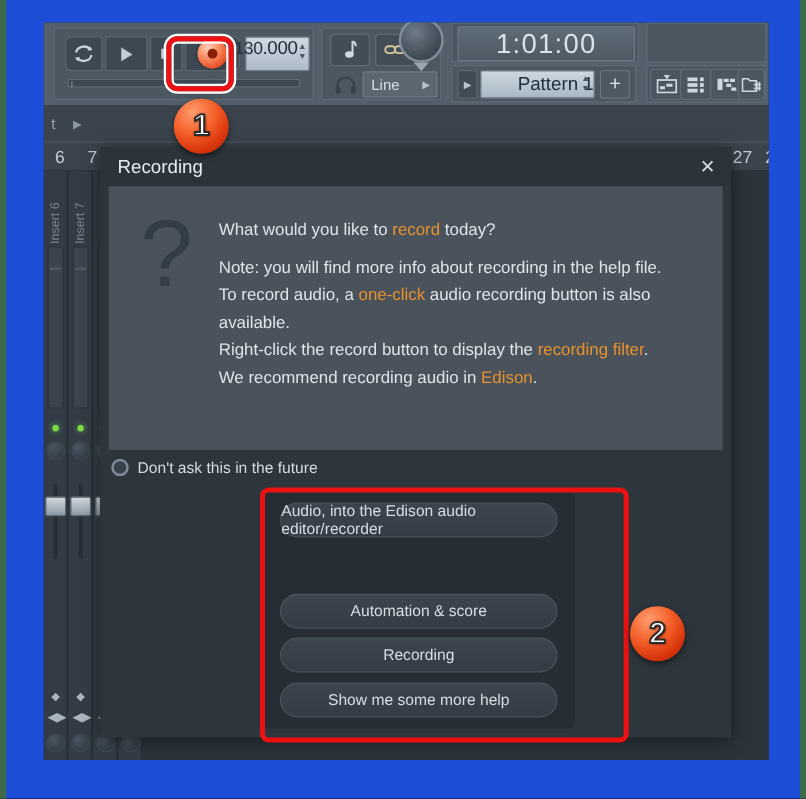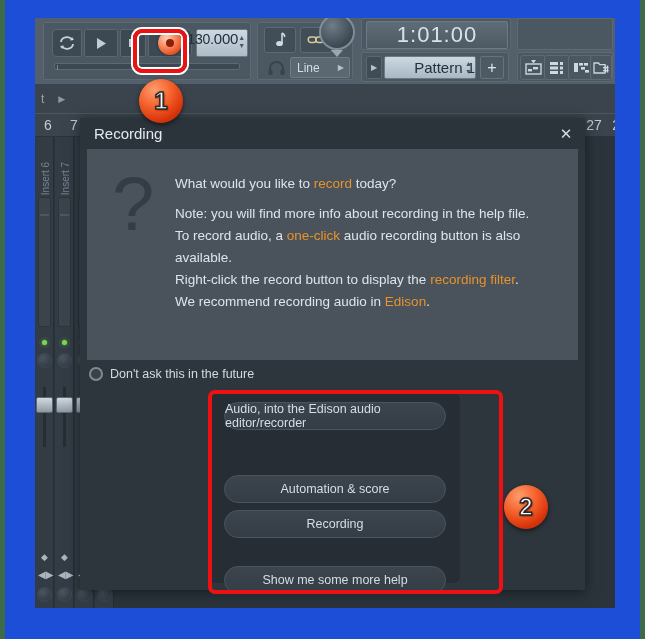--- a/index.html
+++ b/index.html
@@ -575,21 +575,21 @@
 
     <div class="dontask">
       <span class="radio"></span>
       <span class="lbl">Don't ask this in the future</span>
     </div>
 
     <div class="btn-area">
         <div class="dlg-btn" style="top: 9px;">Audio, into the Edison audio editor/recorder</div>
         <div class="dlg-btn" style="top: 82px;">Automation &amp; score</div>
         <div class="dlg-btn" style="top: 117px;">Recording</div>
-        <div class="dlg-btn" style="top: 153px; margin-top: 20px;">Show me some more help</div>
+        <div class="dlg-btn" style="top: 153px;">Show me some more help</div>
       </div>
   </div>
 
   <div class="hl-box hl-rec"></div>
   <div class="hl-box hl-btns"></div>
   <div class="badge badge-1">1</div>
   <div class="badge badge-2">2</div>
 
 </div>
 

